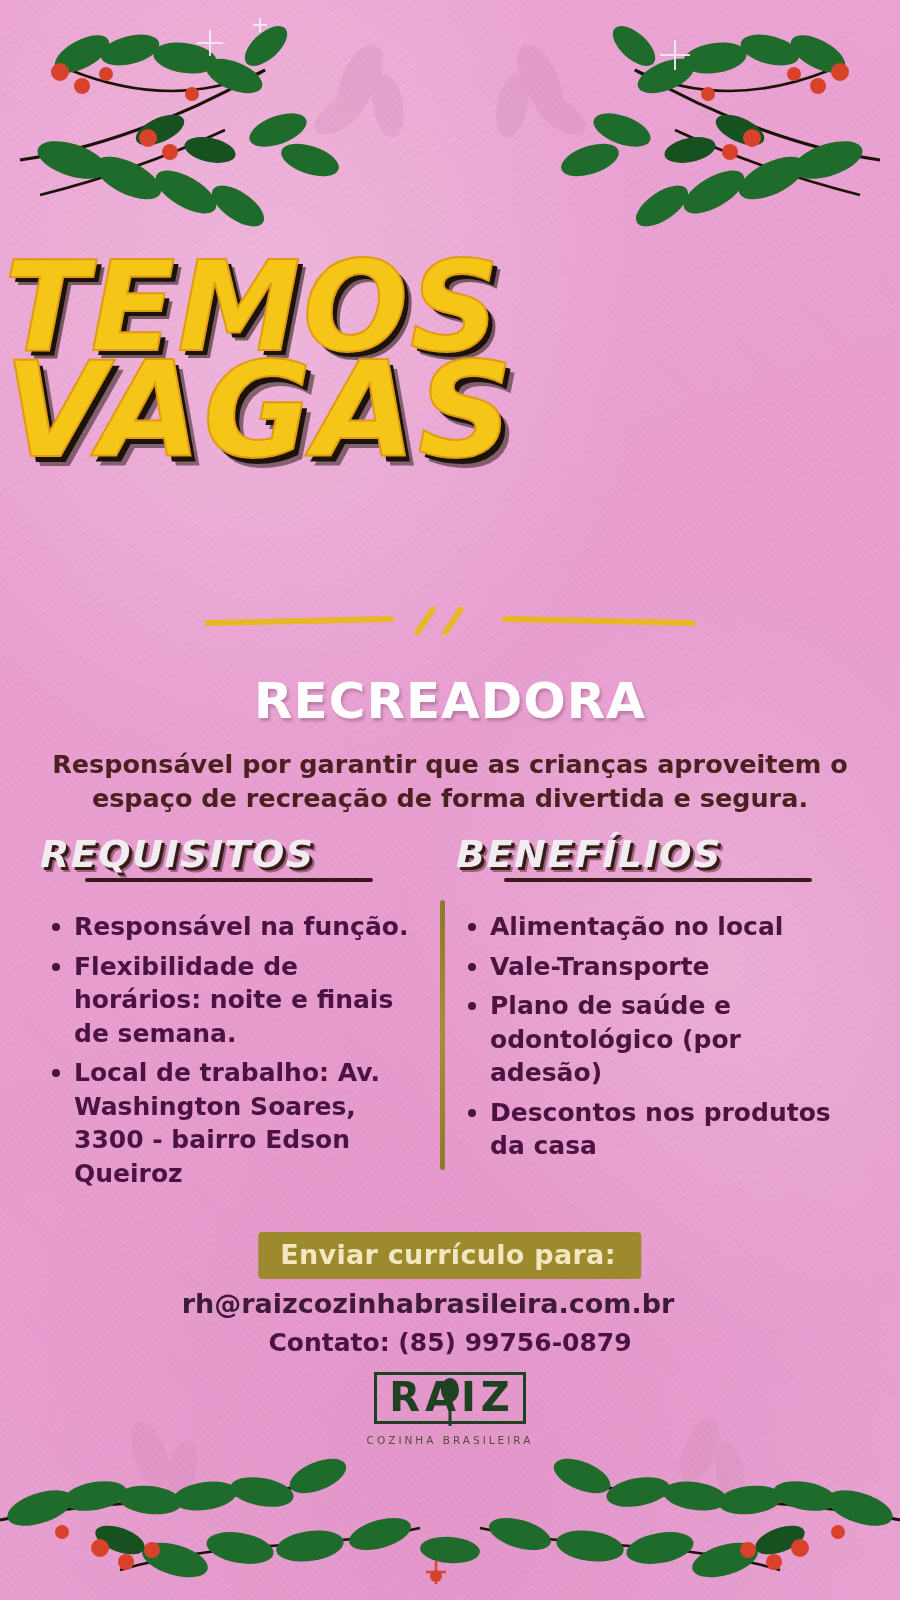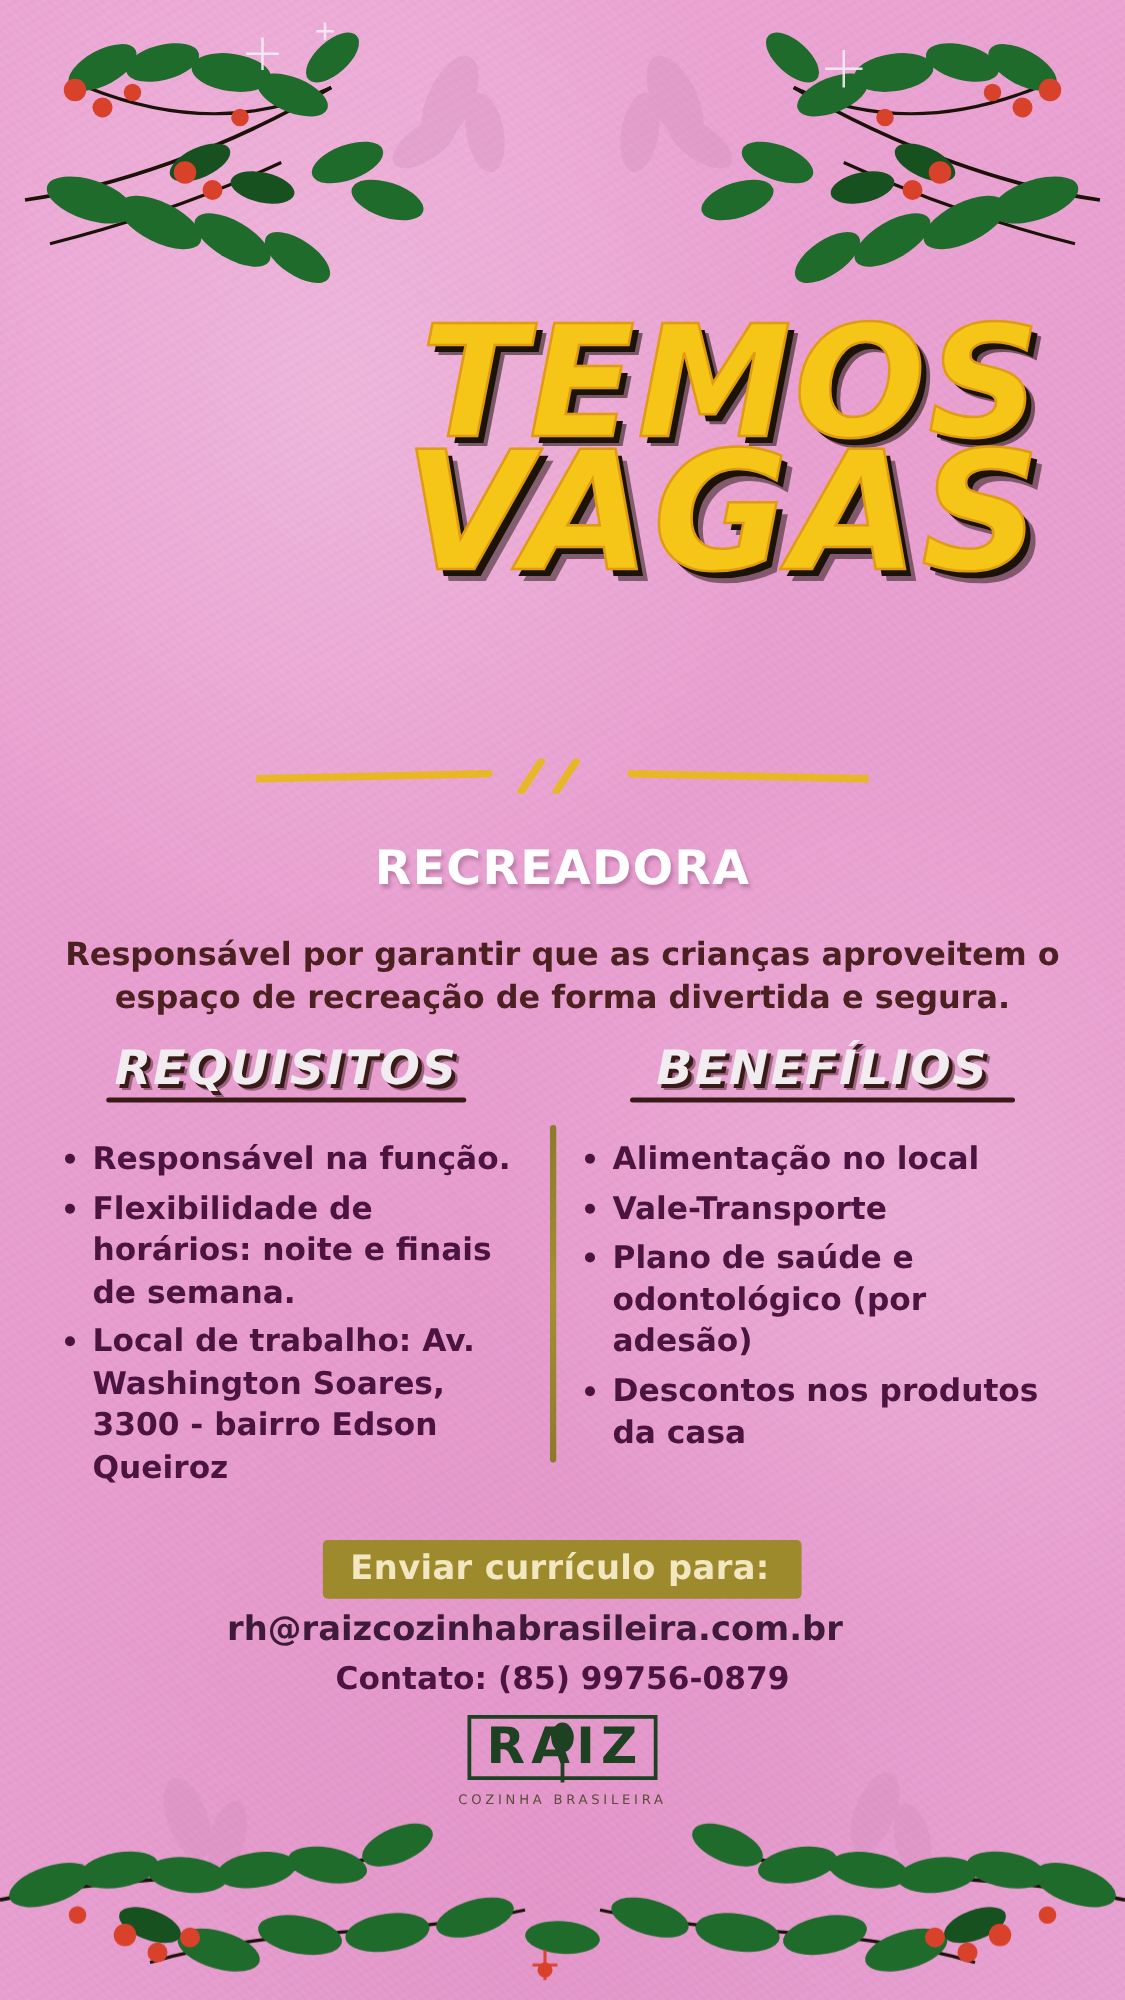--- a/index.html
+++ b/index.html
@@ -42,23 +42,23 @@
     pointer-events: none;
   }
   .botanical-top-left  { top: 10px;  left: 10px;  width: 430px; height: 230px; }
   .botanical-top-right { top: 10px;  right: 10px; width: 430px; height: 230px; }
   .botanical-bottom    { bottom: 0;  left: 0;     width: 900px; height: 200px; }
 
   
   .headline-wrap {
     position: absolute;
     top: 250px;
-    left: 16px;
+    left: 4px;
     width: 818px;
-    text-align: right;
+    text-align: left;
   }
   .headline {
     font-family: "DejaVu Sans", sans-serif;
     font-weight: bold;
     font-style: italic;
     letter-spacing: 2px;
     line-height: 0.92;
     color: #f5c518;
     text-transform: uppercase;
   }
@@ -89,21 +89,21 @@
   }
 
   
   .role-title {
     position: absolute;
     top: 672px;
     left: 0;
     width: 900px;
     text-align: center;
     font-family: "DejaVu Sans", sans-serif;
-    font-size: 38px;
+    font-size: 50px;
     font-weight: bold;
     letter-spacing: 1px;
     color: #ffffff;
     text-shadow: 2px 3px 3px rgba(90,30,70,0.28);
   }
   .role-desc {
     position: absolute;
     top: 748px;
     left: 48px;
     width: 804px;
@@ -140,21 +140,21 @@
     background: linear-gradient(180deg, #8d7a2a, #a68f33 50%, #8d7a2a);
     border-radius: 3px;
   }
 
   .col-heading {
     font-family: "DejaVu Sans", sans-serif;
     font-style: italic;
     font-weight: bold;
     font-size: 38px;
     letter-spacing: 1.5px;
-    text-align: center;
+    text-align: left;
     color: #f0ecef;
     text-transform: uppercase;
     text-shadow:
       3px 3px 0 #3a1a18,
       5px 5px 0 rgba(58,26,24,0.45);
     margin: 0 0 34px 0;
     position: relative;
     display: inline-block;
     width: 100%;
   }

